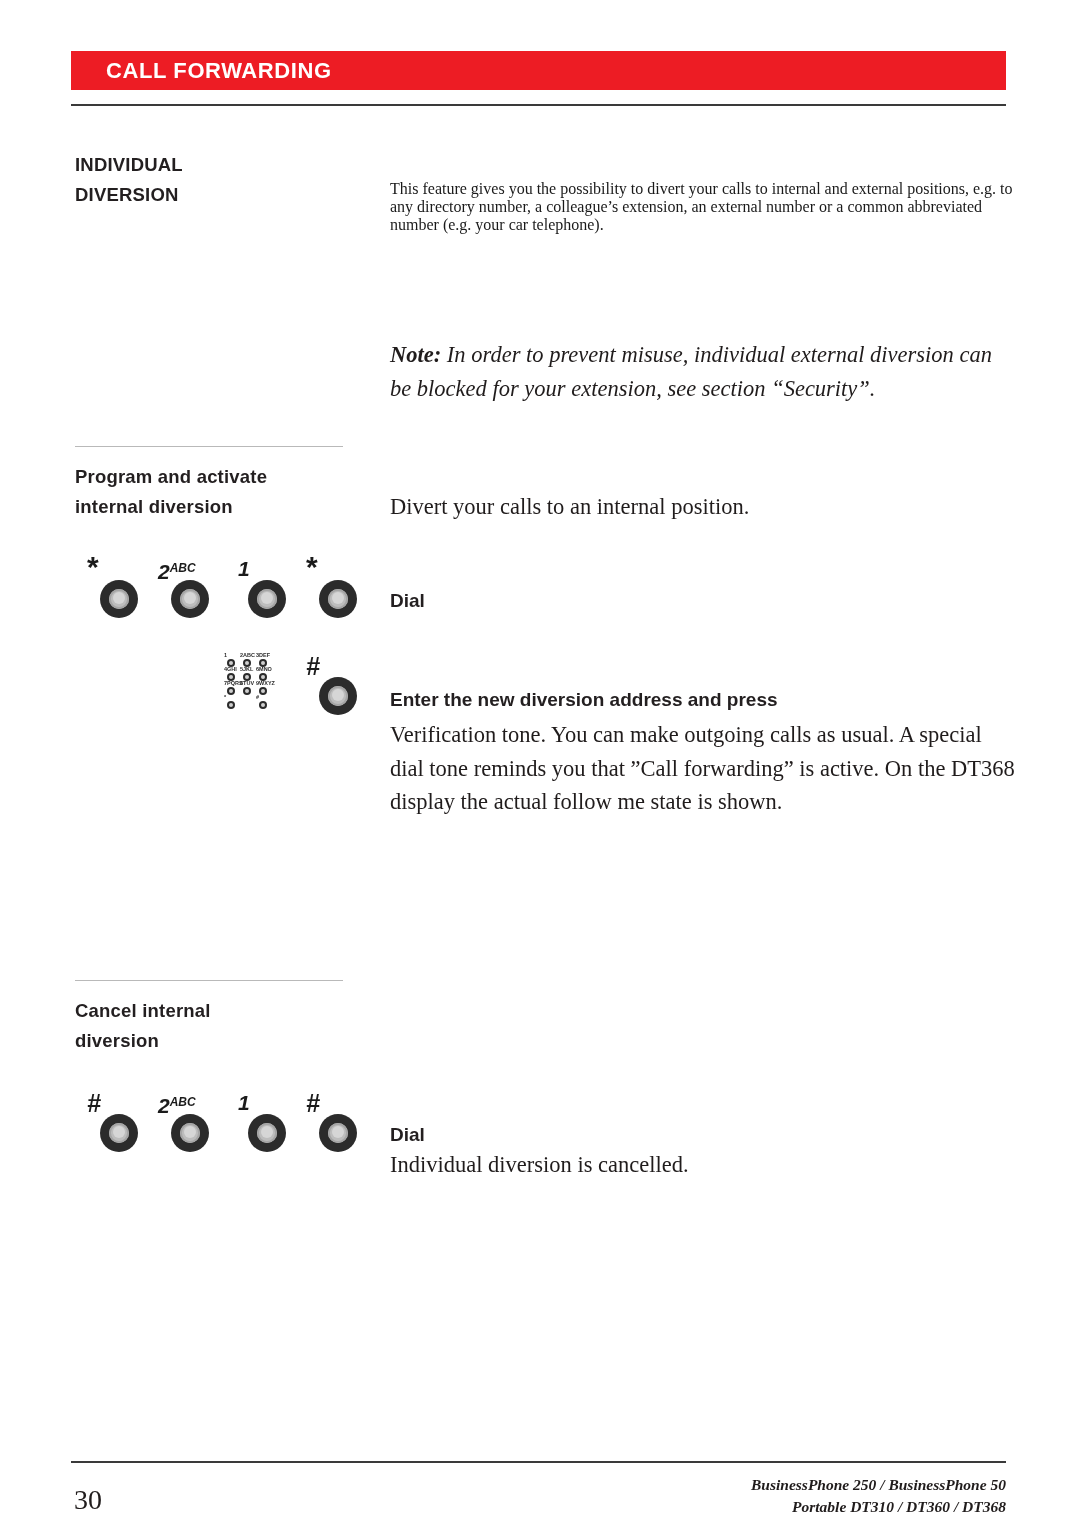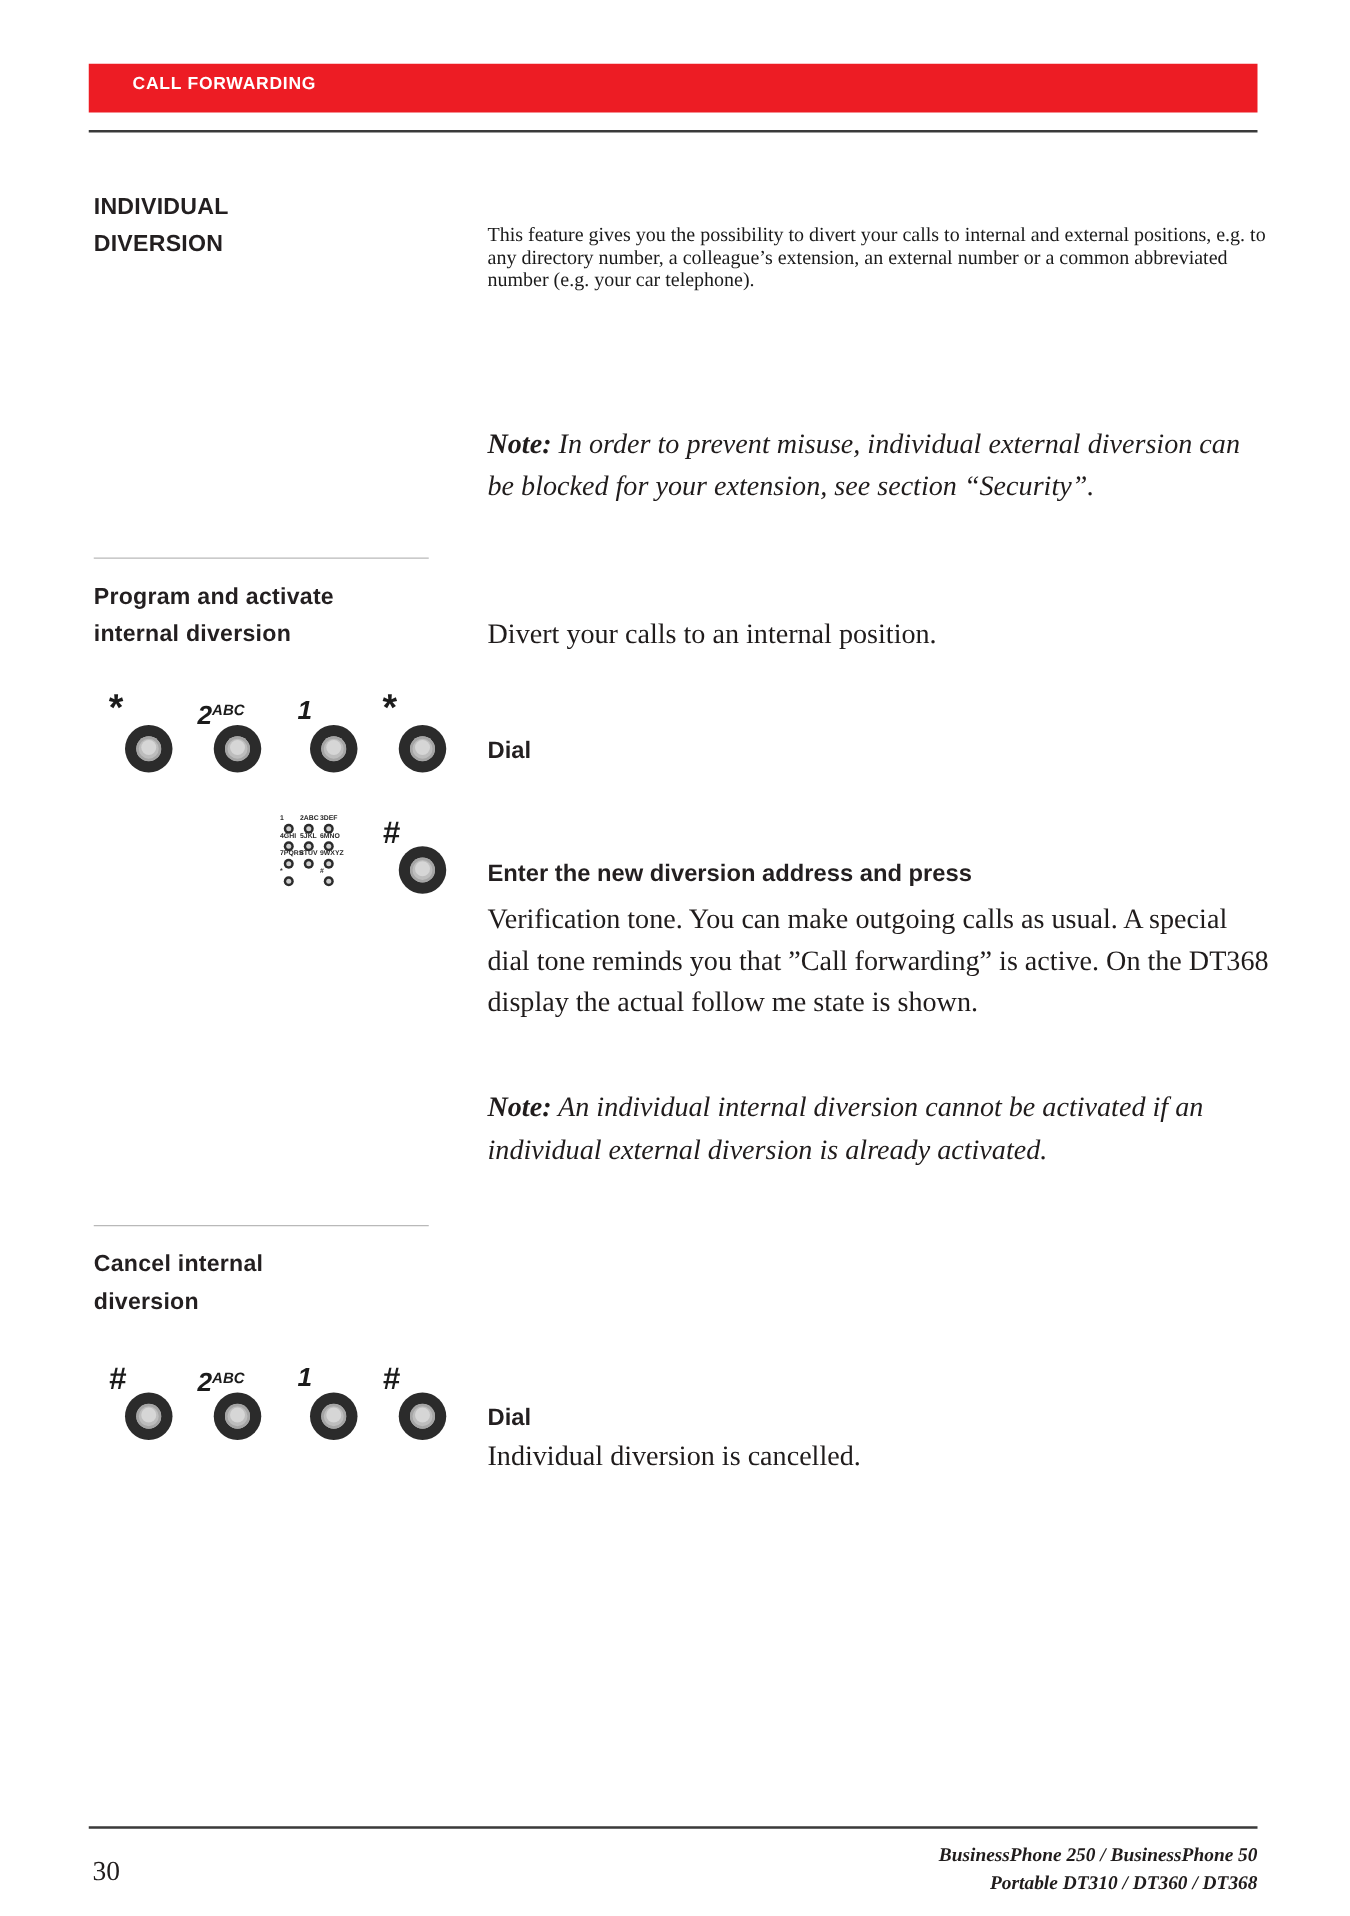--- a/index.html
+++ b/index.html
@@ -31,21 +31,21 @@
     width: 935px;
     height: 39px;
     background: #ed1c24;
   }
   .header-title {
     position: absolute;
     left: 106px;
     top: 58px;
     font-family: "Liberation Sans", sans-serif;
     font-weight: bold;
-    font-size: 14px;
+    font-size: 22px;
     letter-spacing: 0.6px;
     color: #ffffff;
     white-space: nowrap;
   }
   .header-rule {
     position: absolute;
     left: 71px;
     top: 104px;
     width: 935px;
     height: 0;
@@ -232,21 +232,21 @@
     top: 1461px;
     width: 935px;
     height: 0;
     border-top: 2px solid #3a3a3a;
   }
   .page-number {
     position: absolute;
     left: 74px;
     top: 1484px;
     font-family: "Liberation Serif", serif;
-    font-size: 22px;
+    font-size: 28px;
     color: #201c1c;
   }
   .footer-right {
     position: absolute;
     right: 74px;
     top: 1474px;
     text-align: right;
     font-family: "Liberation Serif", serif;
     font-style: italic;
     font-weight: bold;
@@ -362,23 +362,20 @@
     <div class="key" style="left:0px;">
       <div class="klabel hash">#</div>
       <div class="disc"></div>
     </div>
   </div>
 
   <div class="col-right rhead" style="top:687px;">Enter the new diversion address and press</div>
 
   <div class="col-right body-text" style="top:718px;">Verification tone. You can make outgoing calls as usual. A special dial tone reminds you that ”Call forwarding” is active. On the DT368 display the actual follow me state is shown.</div>
 
-  <div class="col-right note-text" style="top:869px;">
-    <span class="note-label">Note:</span><span> An individual internal diversion cannot be activated if an individual external diversion is already activated.</span>
-  </div>
 
   <div class="divider" style="top:980px;"></div>
 
   <div class="col-left" style="top:996px;">
     <div class="lhead">Cancel internal</div>
     <div class="lhead">diversion</div>
   </div>
 
   <div class="key-row" style="left:86px; top:1092px; width:300px;">
     <div class="key" style="left:0px;">

